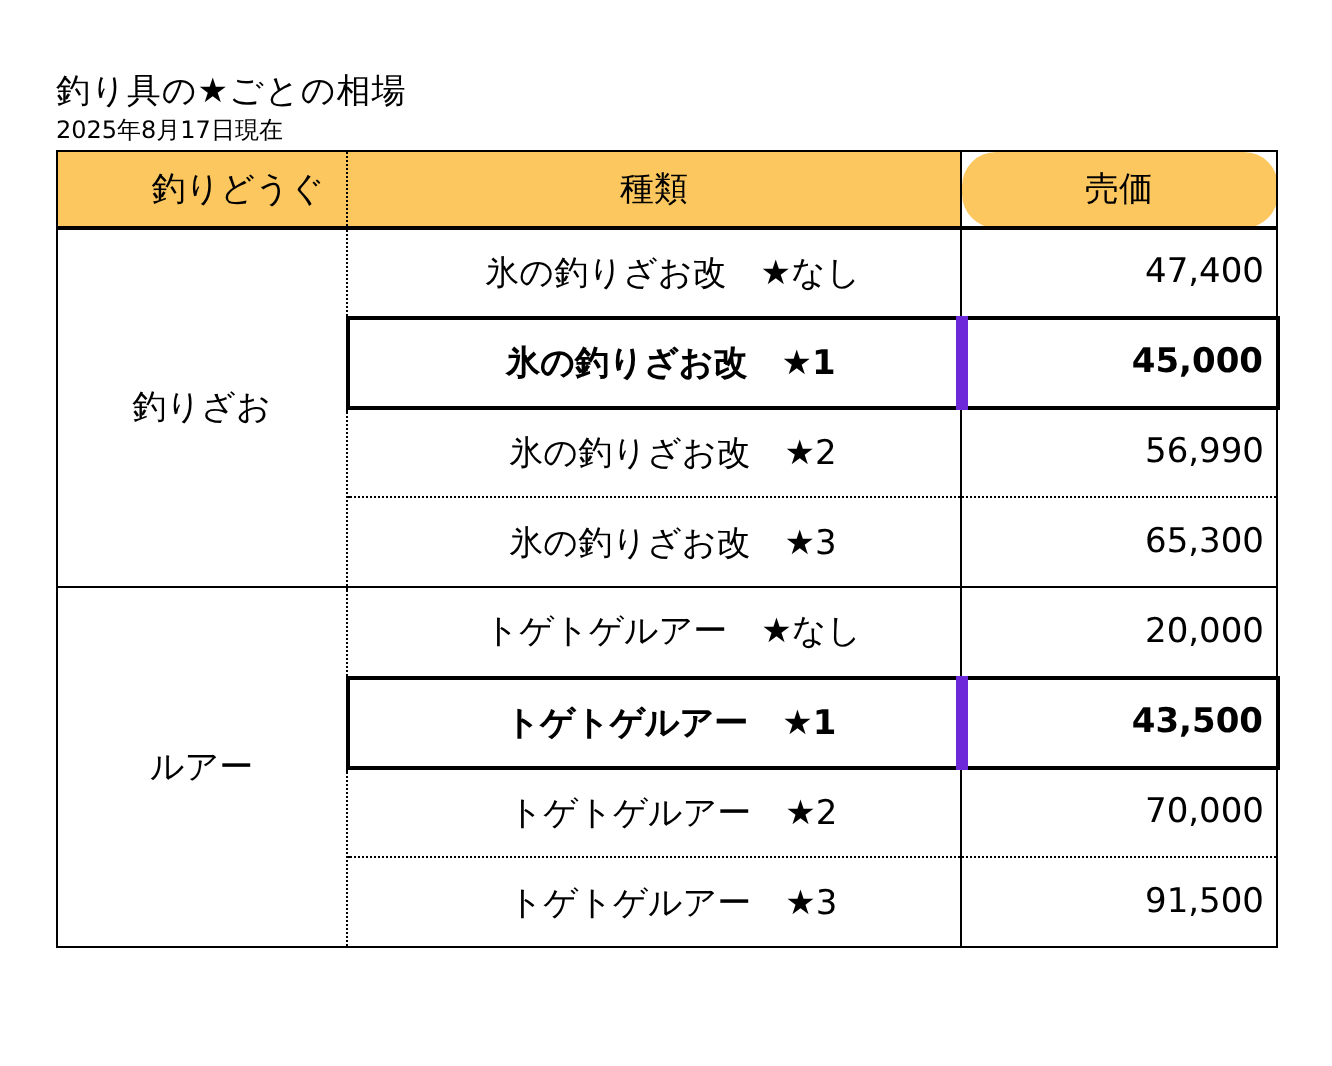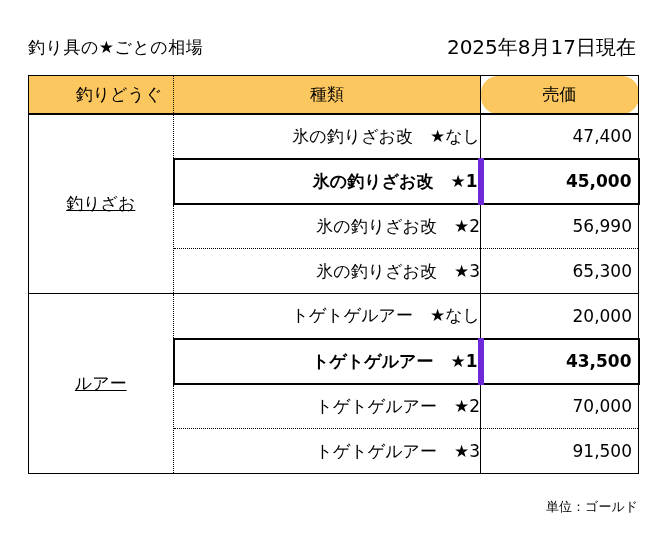--- a/index.html
+++ b/index.html
@@ -8,25 +8,25 @@
     background: #ffffff;
     font-family: "DejaVu Sans", "Liberation Sans", sans-serif;
     color: #000000;
     position: relative;
     overflow: hidden;
   }
   .canvas { position: absolute; inset: 0; width: 666px; height: 533px; background: #ffffff; }
 
   .caption-row {
     position: absolute;
-    left: 28px; right: 30px; top: 34px;
-    display: flex; justify-content: space-between; align-items: center;
+    left: 28px; right: 15px; top: 34px;
+    display: flex; justify-content: space-between; align-items: flex-start; flex-direction: column;
   }
   .doc-title { font-size: 17px; letter-spacing: 0.5px; }
-  .doc-date  { font-size: 20px; }
+  .doc-date  { font-size: 12px; }
 
   table.price-table {
     position: absolute; left: 28px; top: 75px;
     width: 610px;
     border-collapse: collapse;
     table-layout: fixed;
     font-size: 17px;
   }
   .price-table col.c1 { width: 145px; }
   .price-table col.c2 { width: 307px; }
@@ -43,27 +43,26 @@
   .price-table th.h-cat   { border-left: 1.5px solid #000; border-right: 1px dotted #000; }
   .price-table th.h-kind  { border-right: 1px solid #000; }
   .price-table th.h-price { border-right: 1.5px solid #000; border-radius: 17px; }
 
   .price-table td { height: 45px; vertical-align: middle; }
 
   td.cat {
     text-align: center;
     border-left: 1.5px solid #000;
     border-right: 1px dotted #000;
-    text-decoration: underline;
   }
   td.cat.g-end  { border-bottom: 1px solid #000; }
   td.cat.g-last { border-bottom: 1.5px solid #000; }
 
   td.kind {
-    text-align: right;
+    text-align: center;
     padding-left: 19px;
     border-left: 1px dotted #000;
     border-right: 1px solid #000;
   }
   td.price {
     text-align: right;
     padding-right: 6px;
     border-right: 1.5px solid #000;
   }
 
@@ -140,15 +139,14 @@
         <td class="kind">トゲトゲルアー　★2</td>
         <td class="price">70,000</td>
       </tr>
       <tr class="sep-end">
         <td class="kind">トゲトゲルアー　★3</td>
         <td class="price">91,500</td>
       </tr>
     </tbody>
   </table>
 
-  <div class="unit-note">単位：ゴールド</div>
 
 </div>
 
 </body></html>

